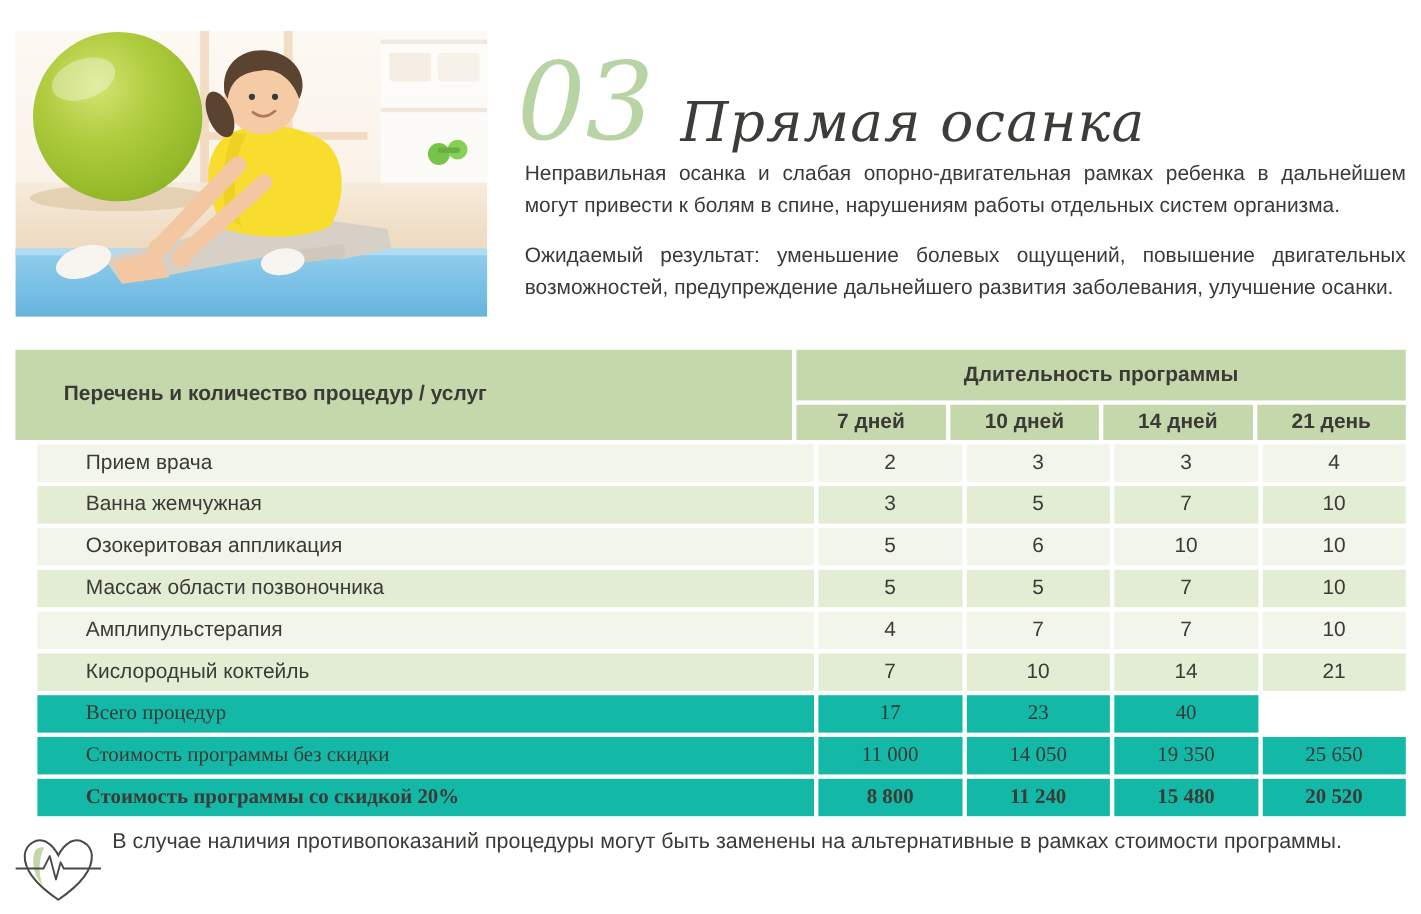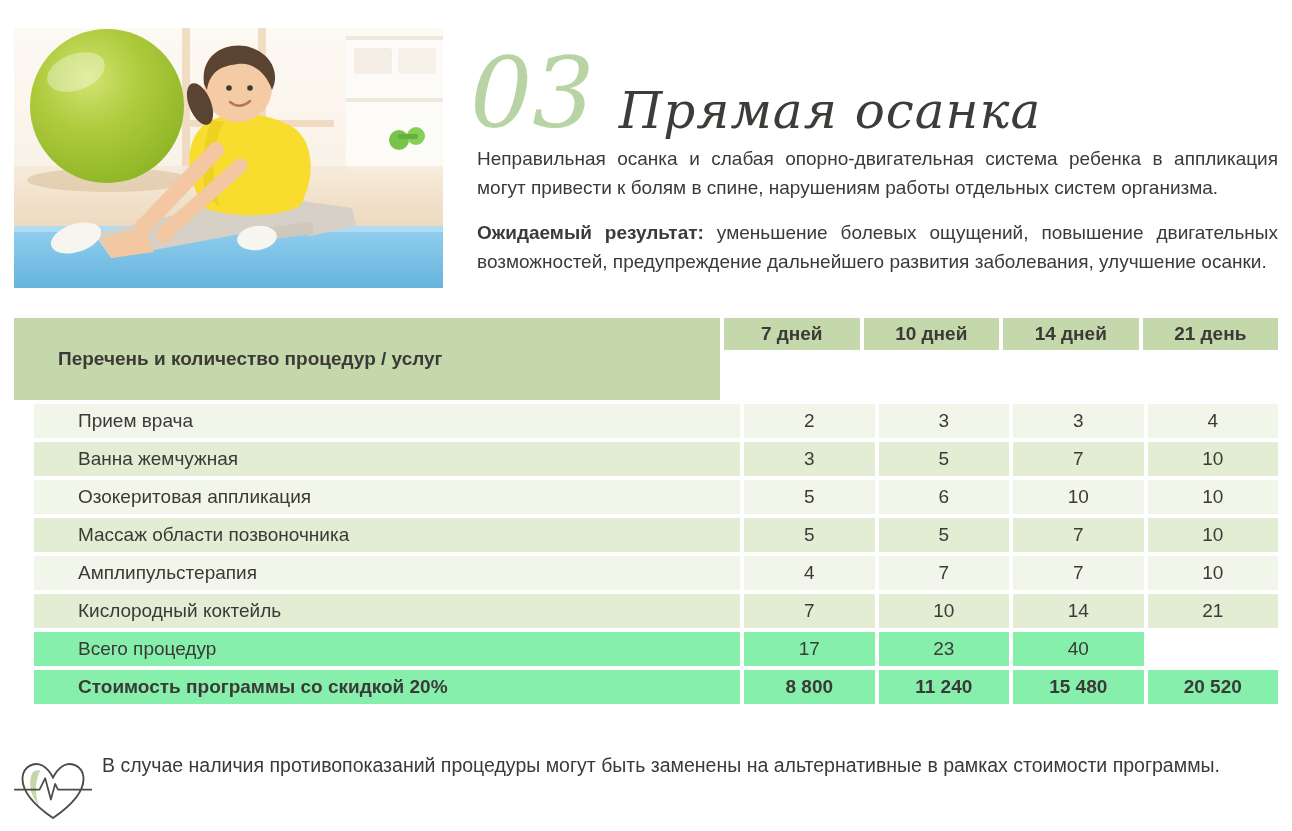--- a/index.html
+++ b/index.html
@@ -41,21 +41,21 @@
   }
 
   
   .para {
     position: absolute; left: 477px; width: 801px;
     font-size: 19px; line-height: 29px;
     text-align: justify; color: #3b3a37;
   }
   .para-intro { top: 144px; }
   .para-expected { top: 218px; }
-  .para-expected b { font-weight: 700; }
+  .para-expected b { font-weight: 400; }
 
   
   .price-table {
     position: absolute; left: 14px; top: 318px; width: 1264px;
   }
   .t-grid {
     display: grid;
     grid-template-columns: 706px repeat(4, 1fr);
     gap: 4px;
   }
@@ -75,21 +75,21 @@
     grid-column: 2 / span 4; height: 46px;
     justify-content: center;
   }
   .th-col { height: 32px; }
   .t-head { grid-template-rows: 46px 32px; }
 
   .t-row { margin-top: 4px; margin-left: 20px; }
   .t-row .cell { height: 34px; }
   .row-a .cell { background: #f2f5e9; }
   .row-b .cell { background: #e2edd4; }
-  .row-t .cell { background: #86efac; }
+  .row-t .cell { background: #14b8a6; font-family: Liberation Serif, serif; }
   .row-bold .cell { font-weight: 700; }
 
   
   .footnote {
     position: absolute; left: 14px; top: 752px; width: 1270px;
     display: flex; 
   }
   .heart-icon { width: 78px; height: 78px; flex: 0 0 auto; }
   .footnote-text {
     font-size: 19.5px; color: #3b3a37; margin-left: 10px;
@@ -182,28 +182,29 @@
         <path d="M216 74 Q226 82 236 73" stroke="#b4765a" stroke-width="2.5" fill="none" stroke-linecap="round"></path>
       </g>
     </svg>
   </figure>
 
   <div class="heading">
     <span class="program-number">03</span>
     <span class="program-title">Прямая осанка</span>
   </div>
 
-  <p class="para para-intro">Неправильная осанка и слабая опорно-двигательная система ребенка в аппликация могут привести к болям в спине, нарушениям работы отдельных систем организма.</p>
+  <p class="para para-intro">Неправильная осанка и слабая опорно-двигательная рамках ребенка в дальнейшем могут привести к болям в спине, нарушениям работы отдельных систем организма.</p>
 
   <p class="para para-expected"><b>Ожидаемый результат:</b> <span>уменьшение болевых ощущений, повышение двигательных возможностей, предупреждение дальнейшего развития заболевания, улучшение осанки.</span></p>
 
   <div class="price-table">
 
     <div class="t-grid t-head">
       <div class="cell cell-label th th-left">Перечень и количество процедур / услуг</div>
+      <div class="cell th th-group">Длительность программы</div>
       <div class="cell cell-num th th-col">7 дней</div>
       <div class="cell cell-num th th-col">10 дней</div>
       <div class="cell cell-num th th-col">14 дней</div>
       <div class="cell cell-num th th-col">21 день</div>
     </div>
 
     <div class="t-grid t-row row-a">
       <div class="cell cell-label">Прием врача</div>
       <div class="cell cell-num">2</div>
       <div class="cell cell-num">3</div>
@@ -251,20 +252,27 @@
       <div class="cell cell-num">21</div>
     </div>
 
     <div class="t-grid t-row row-t">
       <div class="cell cell-label">Всего процедур</div>
       <div class="cell cell-num">17</div>
       <div class="cell cell-num">23</div>
       <div class="cell cell-num">40</div>
     </div>
 
+    <div class="t-grid t-row row-t">
+      <div class="cell cell-label">Стоимость программы без скидки</div>
+      <div class="cell cell-num">11 000</div>
+      <div class="cell cell-num">14 050</div>
+      <div class="cell cell-num">19 350</div>
+      <div class="cell cell-num">25 650</div>
+    </div>
 
     <div class="t-grid t-row row-t row-bold">
       <div class="cell cell-label">Стоимость программы со скидкой 20%</div>
       <div class="cell cell-num">8 800</div>
       <div class="cell cell-num">11 240</div>
       <div class="cell cell-num">15 480</div>
       <div class="cell cell-num">20 520</div>
     </div>
 
   </div>

